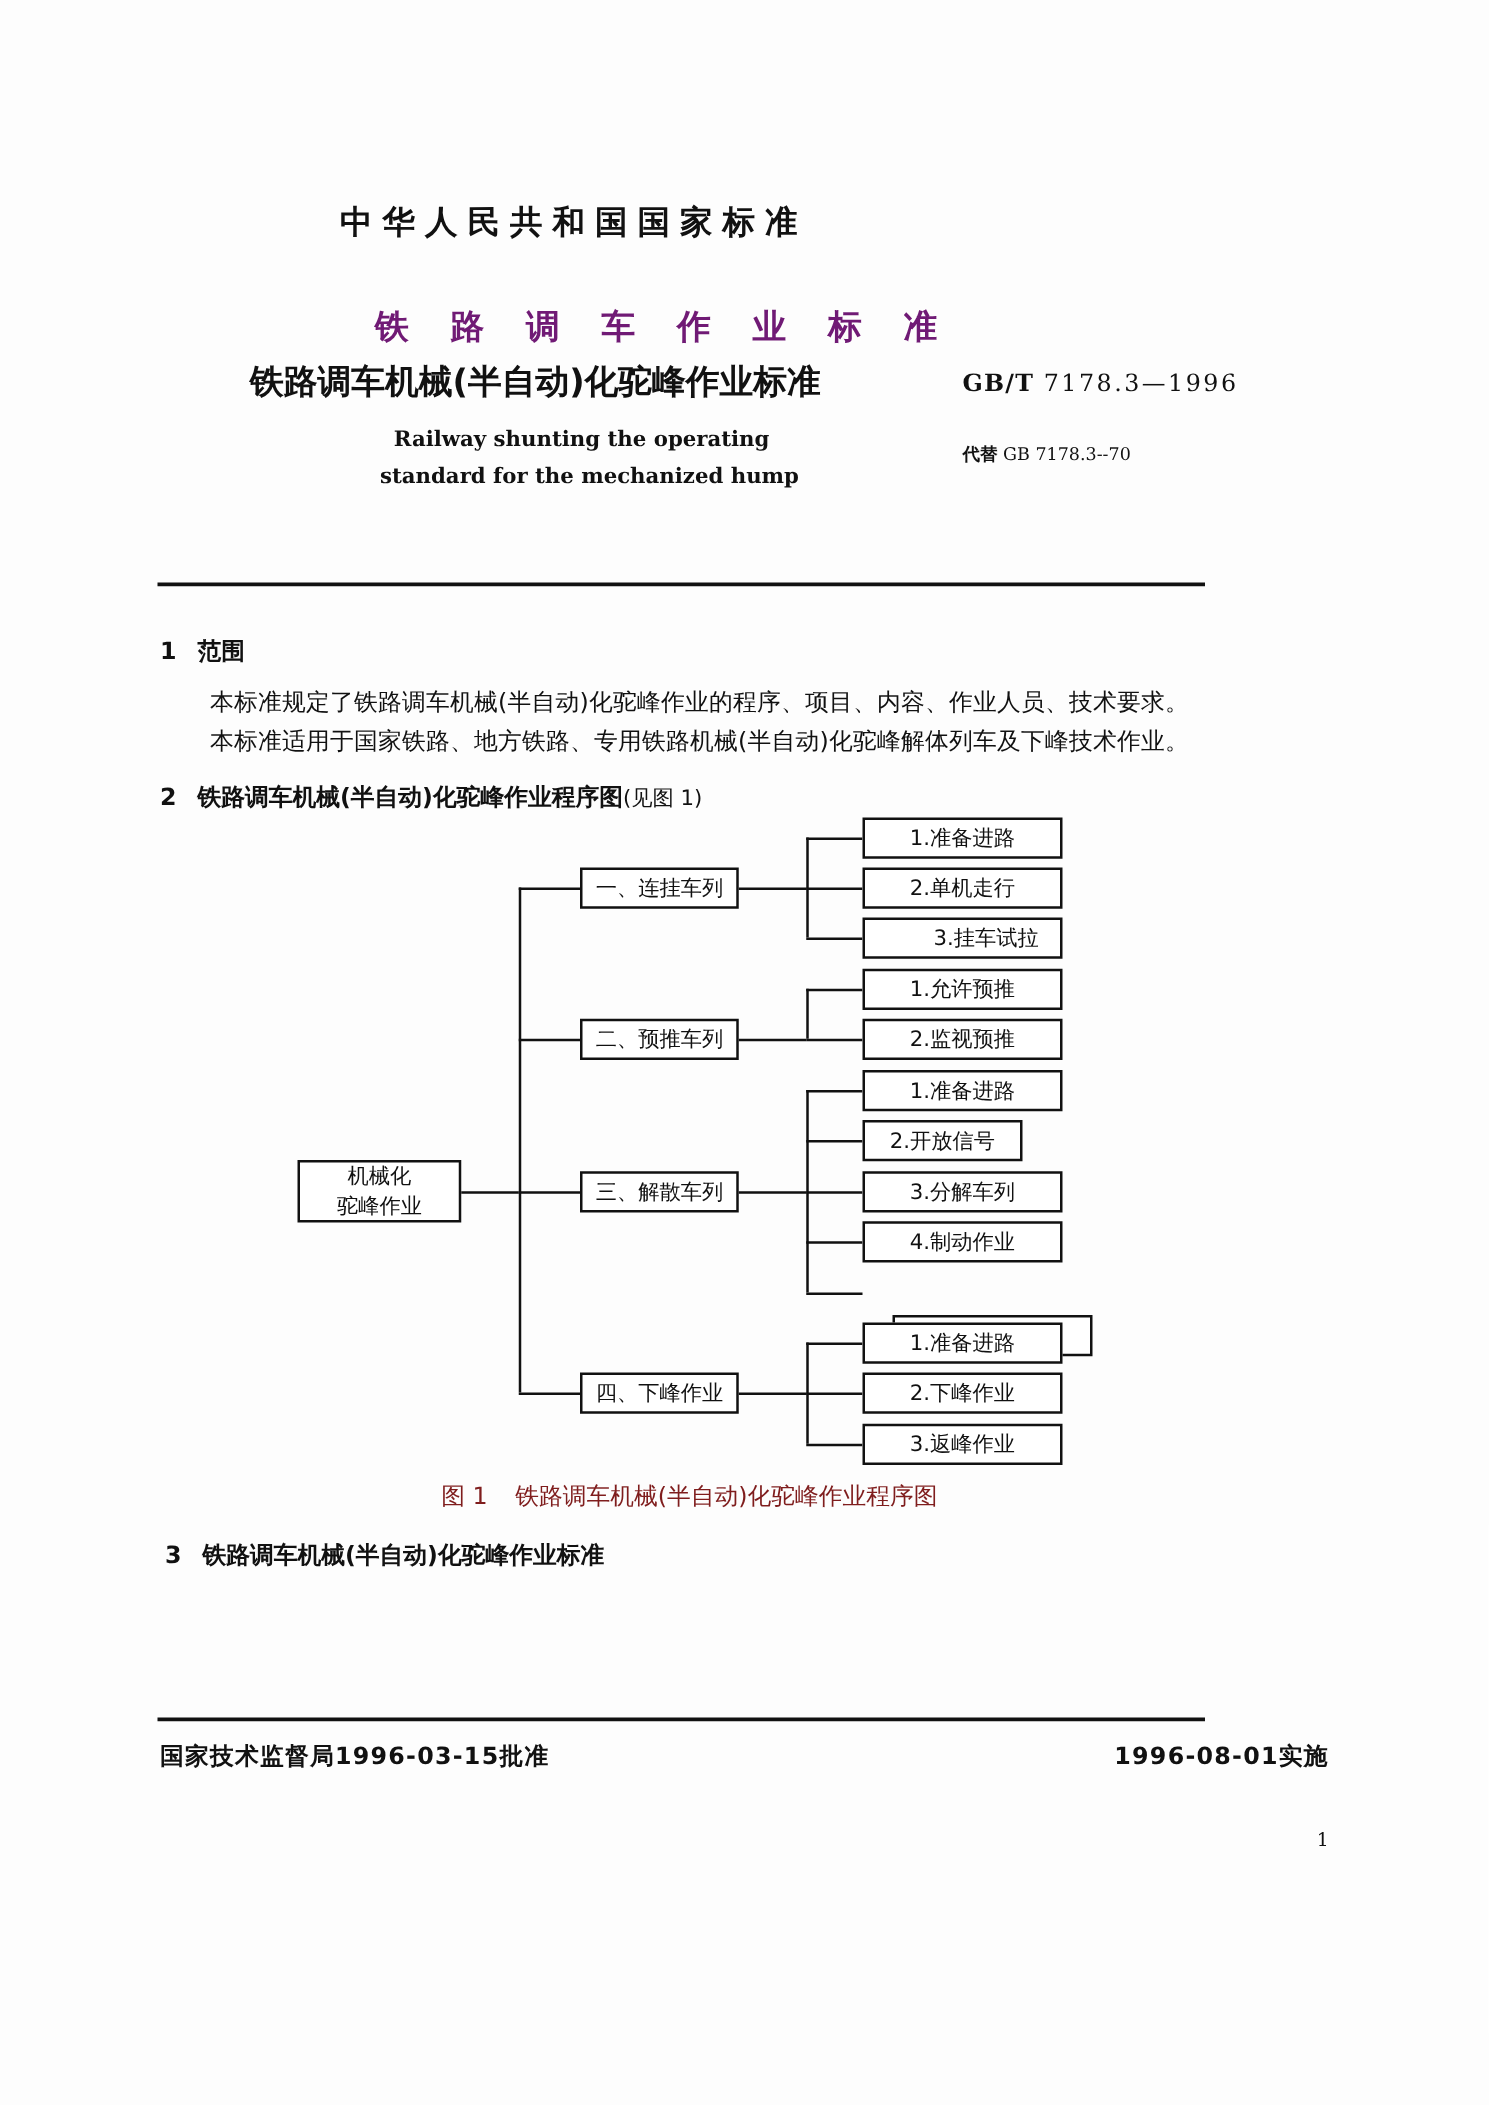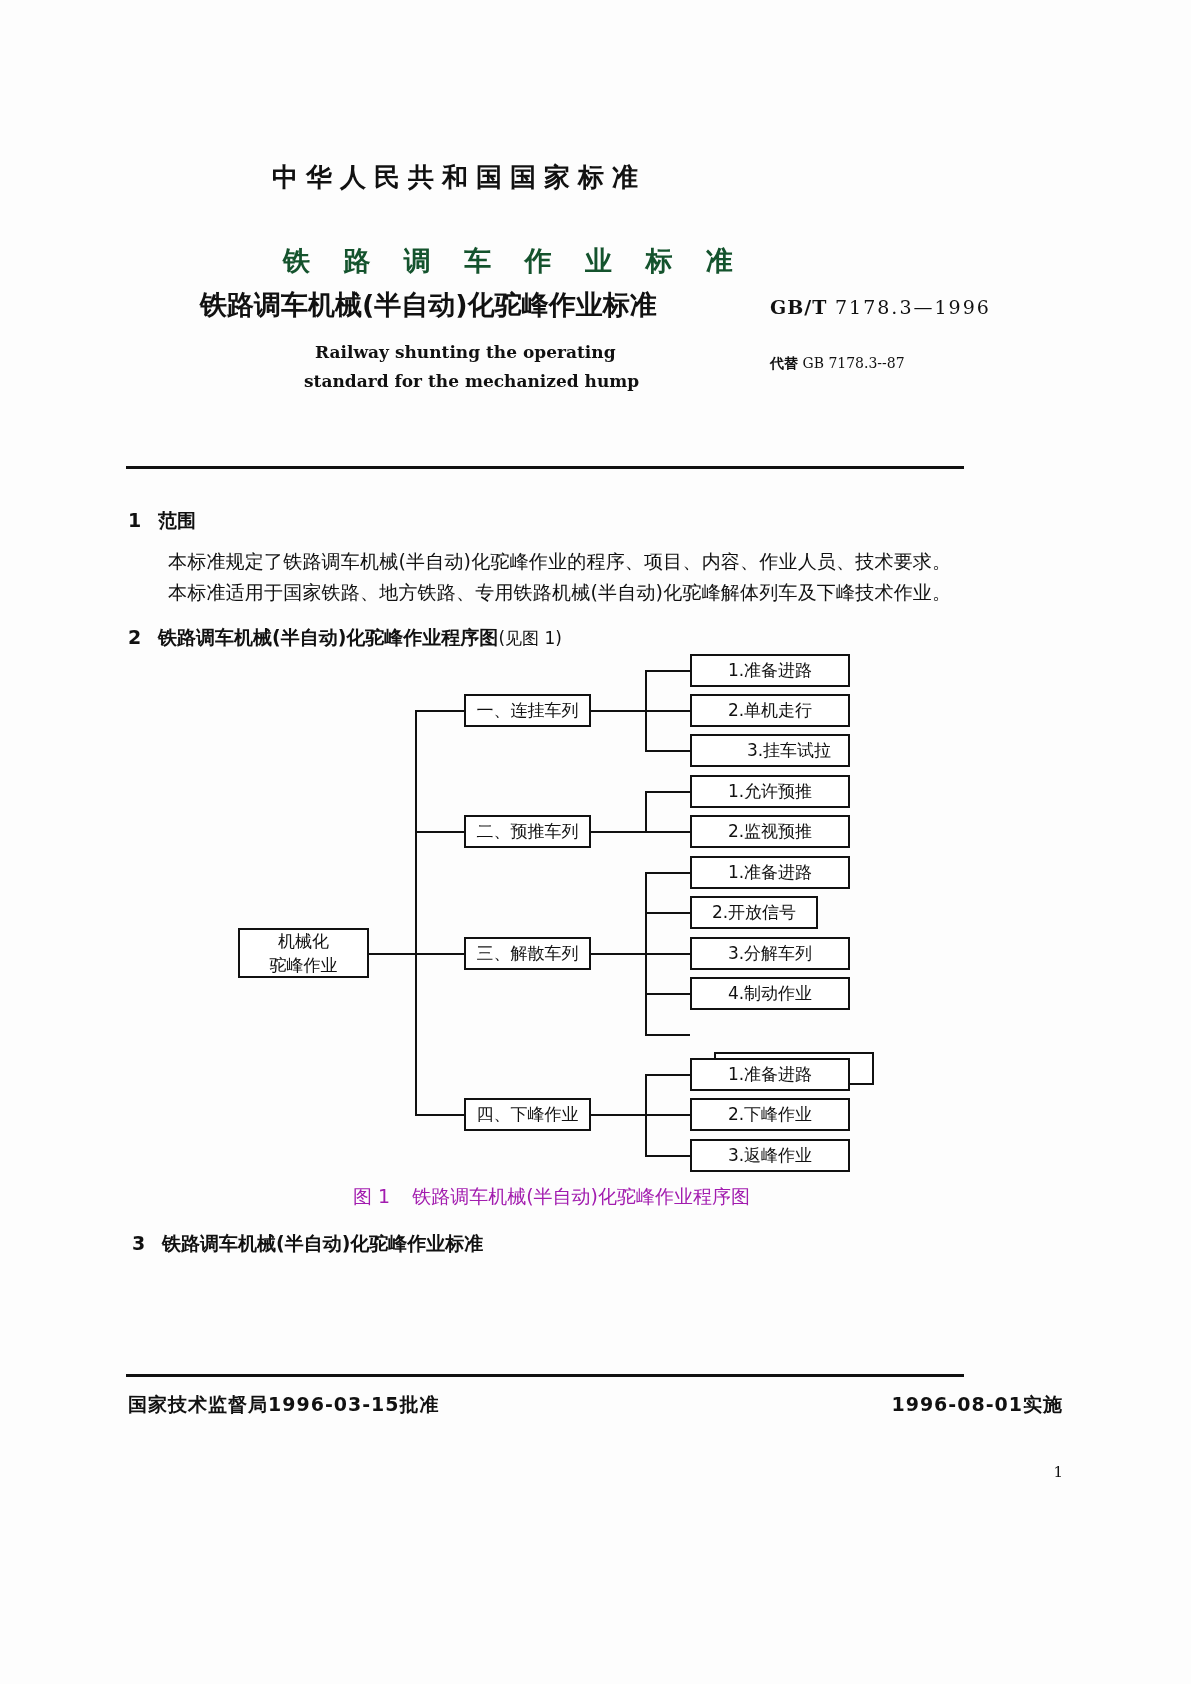--- a/index.html
+++ b/index.html
@@ -25,26 +25,26 @@
     left: 272px;
     top: 160px;
     font-size: 26px;
     font-weight: bold;
     letter-spacing: 8px;
     color: #111;
     font-family: "DejaVu Sans", "Liberation Sans", sans-serif;
   }
   .hdr-title1 {
     position: absolute;
-    left: 283px;
+    left: 300px;
     top: 243px;
     font-size: 27px;
     font-weight: bold;
     letter-spacing: 12px;
-    color: #14532d;
+    color: #701a75;
   }
   .hdr-title2 {
     position: absolute;
     left: 200px;
     top: 287px;
     font-size: 27px;
     font-weight: bold;
     letter-spacing: 0px;
     color: #111;
   }
@@ -125,21 +125,21 @@
   #sec1-p1    { left: 168px; top: 549px; }
   #sec1-p2    { left: 168px; top: 580px; }
   #sec2-head  { left: 128px; top: 625px; }
   #sec3-head  { left: 132px; top: 1231px; }
 
   .fig-caption {
     position: absolute;
     left: 353px;
     top: 1184px;
     font-size: 19px;
-    color: #a21caf;
+    color: #7f1d1d;
     white-space: nowrap;
   }
   .fig-caption .gap { display: inline-block; width: 22px; }
 
   
   .footer-left {
     position: absolute;
     left: 128px;
     top: 1392px;
     font-size: 19px;
@@ -208,21 +208,21 @@
 
   <div class="hdr-title2">铁路调车机械(半自动)化驼峰作业标准</div>
 
   <div class="hdr-std-no">
     <span>GB/T</span>
     <span class="num">7178.3—1996</span>
   </div>
 
   <div class="hdr-replaces">
     <span class="cn">代替</span>
-    <span>GB 7178.3--87</span>
+    <span>GB 7178.3--70</span>
   </div>
 
   <div class="hdr-en">
     <div class="l2">Railway shunting the operating</div>
     <div class="l3">standard for the mechanized hump</div>
   </div>
 
   <div class="rule-top"></div>
 
   <div class="sec-head" id="sec1-head">

